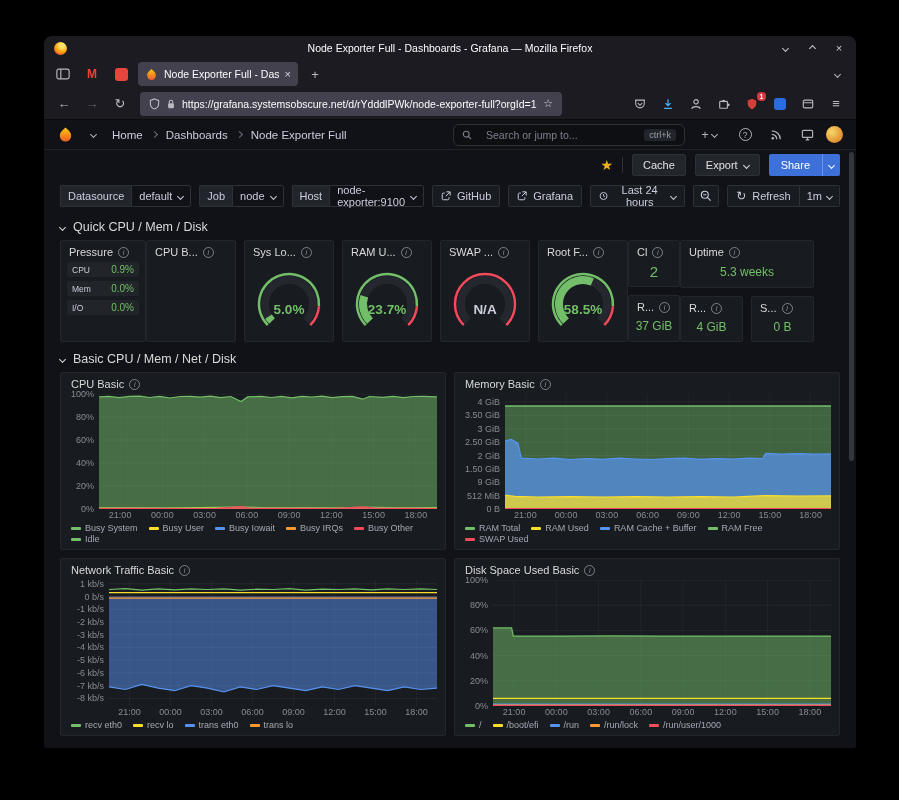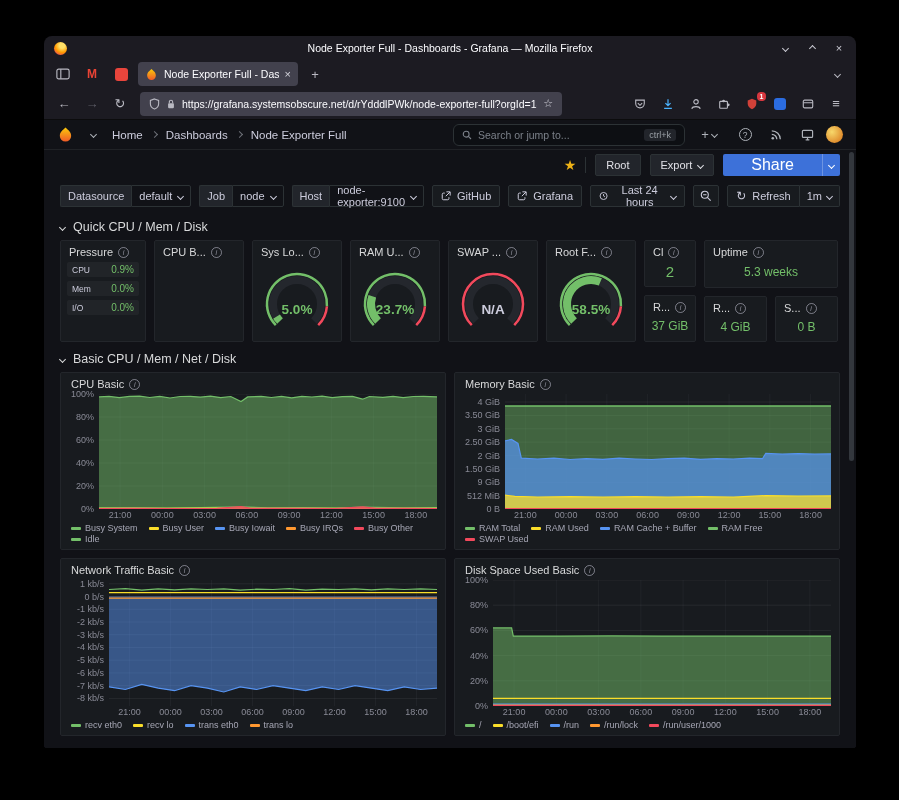--- a/index.html
+++ b/index.html
@@ -47,38 +47,38 @@
   .badge{position:absolute;top:0;right:-1px;background:#d7373f;color:#fff;font-size:7px;
          border-radius:4px;padding:0 2.5px;line-height:9px;font-weight:bold}
   .bw-sq{width:12px;height:12px;background:#2b6ce0;border-radius:3px;display:inline-block}
 
   
   .page{height:628px;background:#111217;position:relative;color:#ccccdc}
   .gf-nav{height:30px;display:flex;align-items:center;gap:7px;padding:0 13px;border-bottom:1px solid #202226}
   .gf-flame{width:17px;height:17px;flex:none}
   .crumb{font-size:11.5px;color:#ccccdc;white-space:nowrap}
   .crumb-sep{color:#6e7078;margin:0 2px}
-  .gf-search{margin-left:auto;width:232px;height:22px;display:flex;align-items:center;gap:6px;
+  .gf-search{margin-left:auto;width:232px;height:22px;display:flex;align-items:center;gap:14px;
              border:1px solid #2c3235;background:#0d0f13;border-radius:6px;padding:0 8px;
              font-size:10.5px;color:#7b8089}
   .kbd{margin-left:auto;background:#22252b;border-radius:3px;padding:1px 5px;font-size:9px;color:#9aa0a6}
   .gf-ic{width:24px;height:22px;display:flex;align-items:center;justify-content:center;color:#aeb2b9;
          font-size:11px;border-radius:3px;flex:none}
   .qmark{width:13px;height:13px;border:1.2px solid #aeb2b9;border-radius:50%;font-size:8.5px;
          display:flex;align-items:center;justify-content:center}
   .avatar{width:17px;height:17px;border-radius:50%;flex:none;
           background:radial-gradient(circle at 35% 35%,#f7d86b,#e08f2f 70%,#9a5b1f)}
 
   .gf-toolbar{height:30px;display:flex;align-items:center;justify-content:flex-end;gap:9px;padding:0 16px}
   .fav-star{color:#eeb216;font-size:14px}
   .vdiv{width:1px;height:16px;background:#2c3235}
   .tb-btn{display:flex;align-items:center;gap:6px;border:1px solid #2c3235;background:#22252b;
           color:#e0e0e6;padding:3px 10px;border-radius:2px;font-size:11px;height:22px}
   .share{display:flex;align-items:stretch;height:22px;border-radius:2px;overflow:hidden}
-  .share .main{background:#3d71d9;color:#fff;font-size:16px;padding:0 28px;display:flex;align-items:center}
+  .share .main{background:#3d71d9;color:#fff;font-size:11px;padding:0 12px;display:flex;align-items:center}
   .share .arrow{background:#3d71d9;color:#fff;border-left:1px solid rgba(255,255,255,.25);
                 display:flex;align-items:center;padding:0 6px}
 
   .gf-body{padding:3px 16px 15px}
   .gf-controls{display:flex;align-items:center;gap:8px;height:26px;font-size:11px;margin-bottom:5px}
   .var{display:flex;align-items:stretch;height:22px}
   .var .lab{background:#22252b;border:1px solid #2c3235;border-right:none;border-radius:2px 0 0 2px;
             padding:0 7px;display:flex;align-items:center;color:#ccccdc}
   .var .val{background:#111217;border:1px solid #2c3235;border-radius:0 2px 2px 0;padding:0 7px;
             display:flex;align-items:center;gap:6px;color:#ccccdc}
@@ -94,21 +94,21 @@
   .sec{display:flex;align-items:center;gap:8px;height:26px;font-size:12.5px;font-weight:500;color:#d8d9da}
 
   .panel{background:#181b1f;border:1px solid #23262b;border-radius:2px;display:flex;
          flex-direction:column;min-width:0;overflow:hidden}
   .p-head{display:flex;align-items:center;gap:5px;padding:5px 8px 2px;font-size:11px;color:#d8d9da;
           white-space:nowrap;overflow:hidden;flex:none}
   .p-title{overflow:hidden;text-overflow:ellipsis}
   .info{width:11px;height:11px;border:1px solid rgba(204,204,220,.55);border-radius:50%;color:rgba(204,204,220,.65);
         font-size:7px;font-style:italic;display:inline-flex;align-items:center;justify-content:center;flex:none}
 
-  .prow{display:flex;gap:8px;height:102px;margin-bottom:4px}
+  .prow{display:flex;height:102px;margin-bottom:4px}
   .pressure{width:86px;flex:none}
   .pr-row{display:flex;align-items:center;justify-content:space-between;margin:2px 6px;
           background:rgba(255,255,255,.045);border-radius:2px;padding:2px 5px}
   .pr-lab{font-size:8.5px;color:#ccccdc}
   .pr-val{font-size:10px;color:#73BF69;font-weight:500}
   .gauges{display:flex;gap:8px}
   .gpanel{width:90px;flex:none}
   .g-body{flex:1;display:flex;align-items:center;justify-content:center}
   .scol{display:flex;flex-direction:column;gap:8px;width:52px;flex:none}
   .scol.wide{width:134px}
@@ -296,21 +296,21 @@
             <line x1="5" y1="11.8" x2="9" y2="11.8" stroke="currentColor" stroke-width="1.3"></line>
             <line x1="7" y1="9" x2="7" y2="11.8" stroke="currentColor" stroke-width="1.3"></line>
           </svg>
       </button>
       <span class="avatar"></span>
     </div>
 
     <div class="gf-toolbar">
       <button class="fav-star">★</button>
       <span class="vdiv"></span>
-      <button class="tb-btn">Root</button>
+      <button class="tb-btn">Cache</button>
       <button class="tb-btn">
         <span>Export</span>
         <i class="chev"></i>
       </button>
       <span class="share">
         <button class="main">Share</button>
         <button class="arrow">
             <i class="chev"></i>
           </button>
       </span>

